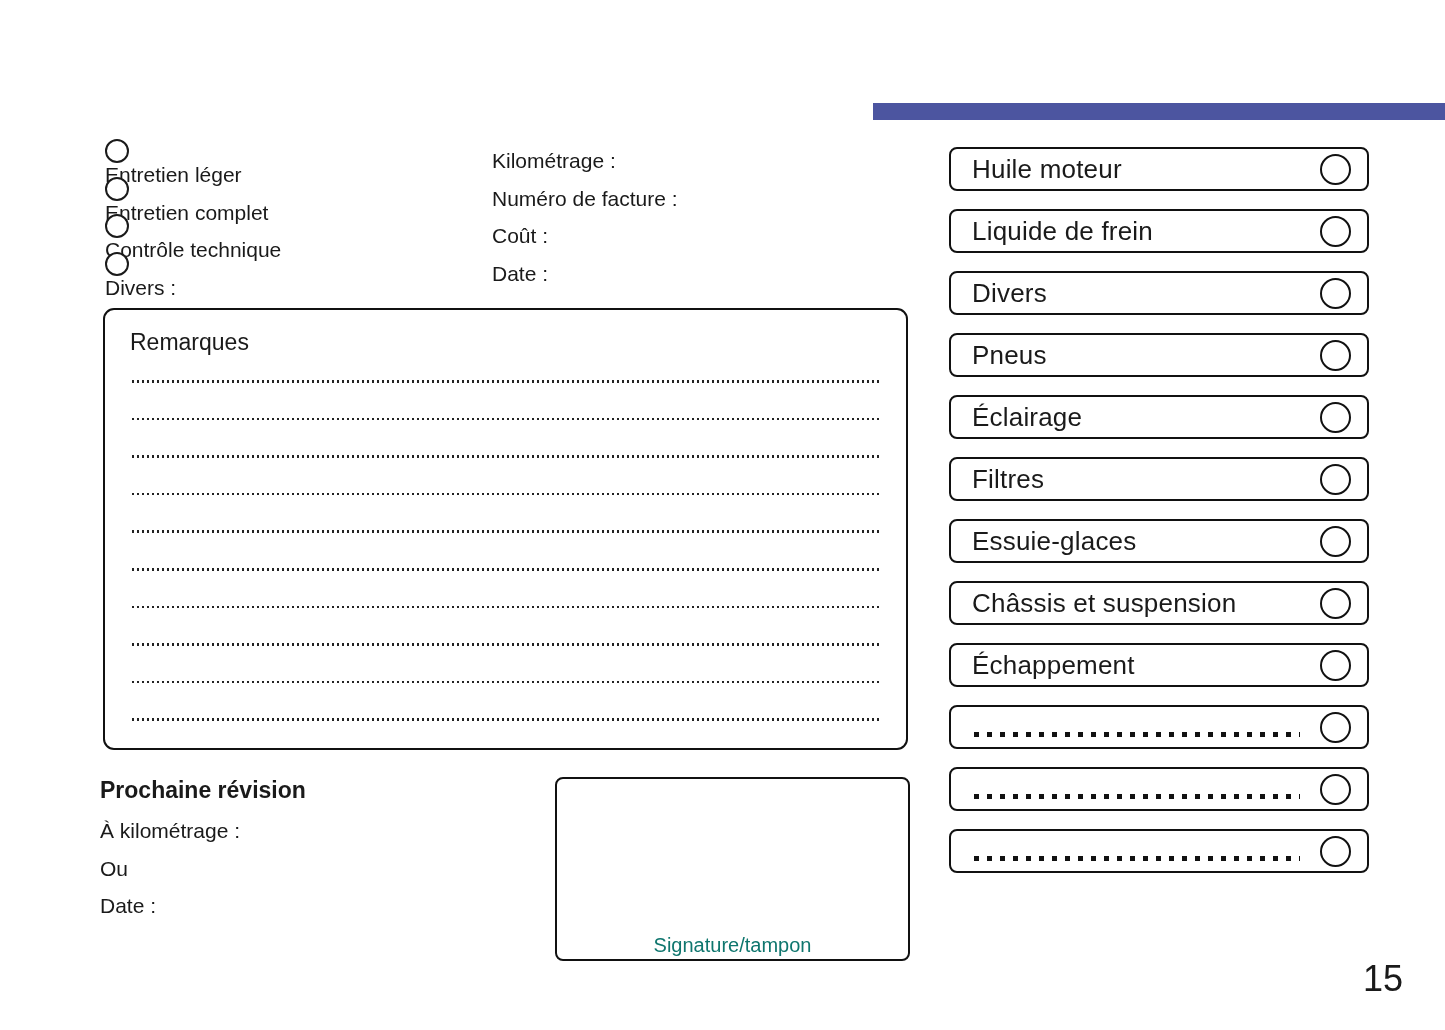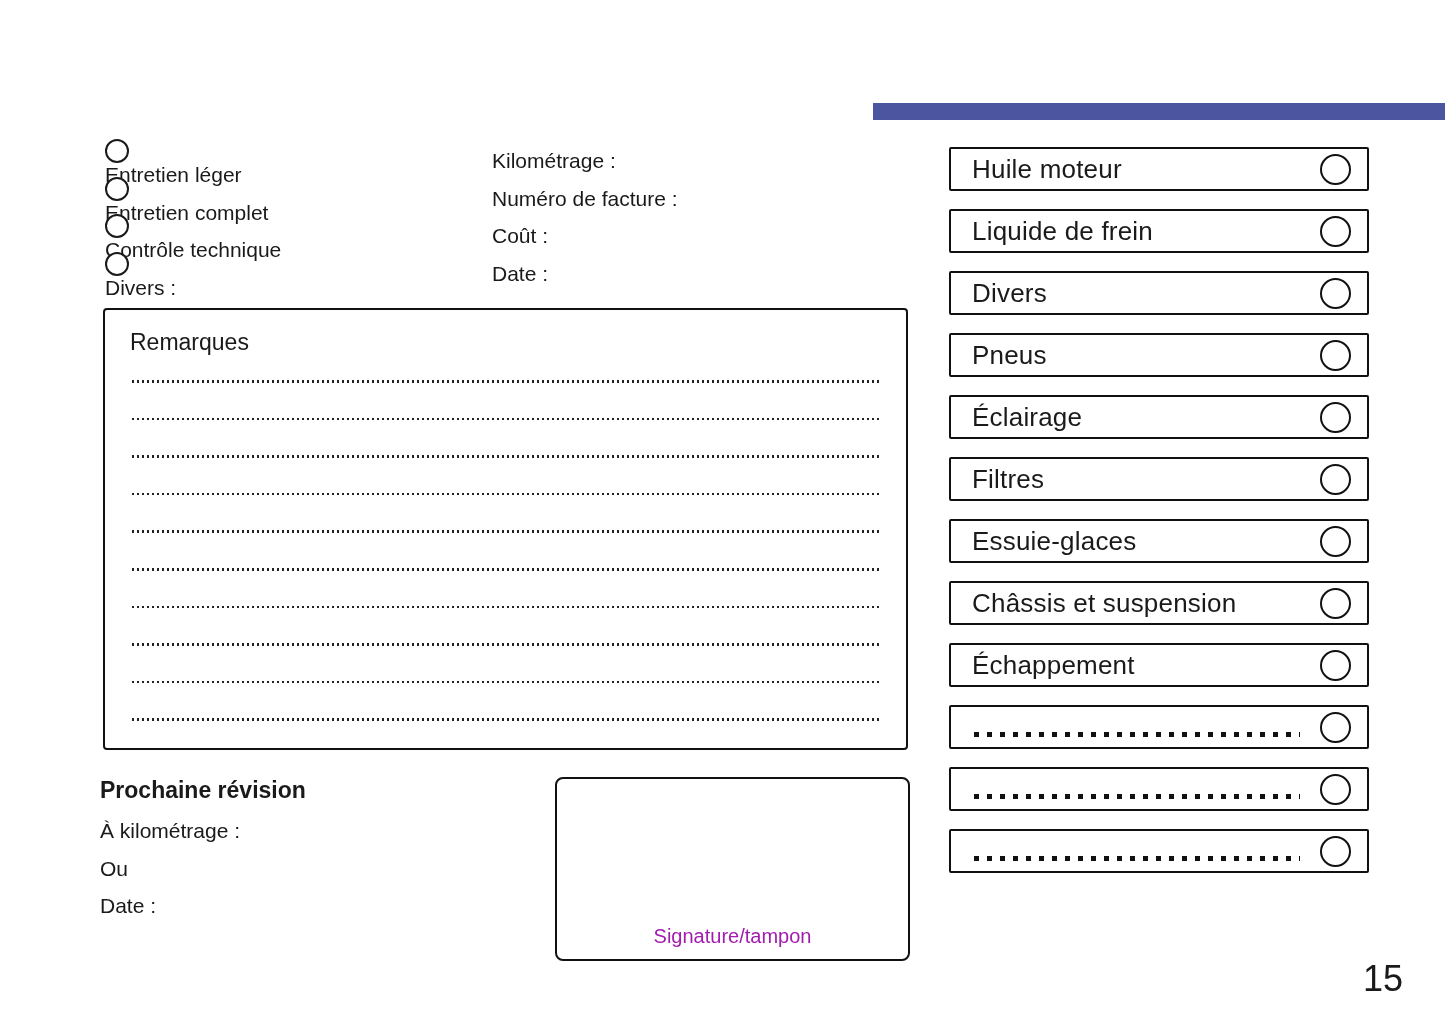--- a/index.html
+++ b/index.html
@@ -20,46 +20,46 @@
   .leader {
     flex:1 1 auto; align-self:flex-end; margin:0 0 9px 7px; height:3px;
     background:repeating-linear-gradient(90deg,#222 0 2.5px,transparent 2.5px 6px);
   }
 
   .options { position:absolute; left:105px; top:139px; width:358px; }
   .invoice { position:absolute; left:492px; top:139px; width:411px;margin-top:10px; }
 
   .remarks-box {
     position:absolute; left:103px; top:308px; width:805px; height:442px;
-    box-sizing:border-box; border:2.5px solid #111; border-radius:4px;
+    box-sizing:border-box; border:2.5px solid #111; border-radius:11px;
   }
   .remarks-title { position:absolute; left:25px; top:19px; font-size:23px; }
   .remarks-lines { position:absolute; left:27px; right:24px; top:35px; }
   .remarks-line {
     height:37.6px; position:relative;
   }
   .remarks-line::after {
     content:""; position:absolute; left:0; right:0; bottom:0; height:2.5px;
     background:repeating-linear-gradient(90deg,#222 0 2px,transparent 2px 5px);
   }
 
   .next-service { position:absolute; left:100px; top:777px; width:433px; }
   .ns-title { font-size:23px; font-weight:bold; height:30px; margin-bottom:12px; }
 
   .sig-box {
     position:absolute; left:555px; top:777px; width:355px; height:184px;
     box-sizing:border-box; border:2.5px solid #111; border-radius:8px;
-    display:flex; align-items:flex-end; justify-content:center; padding-bottom:11px;
-    color:#a21caf; font-size:20px;
+    display:flex; align-items:flex-end; justify-content:center; padding-bottom:2px;
+    color:#0f766e; font-size:20px;
   }
 
   .checklist { position:absolute; left:949px; top:147px; width:420px; }
   .chk-box {
     display:flex; align-items:center; height:44px; box-sizing:border-box;
-    border:2.5px solid #111; border-radius:2px; margin-bottom:18px;
+    border:2.5px solid #111; border-radius:8px; margin-bottom:18px;
     padding:0 16px 0 21px; background:#fff;
   }
   .chk-label { font-size:26px; letter-spacing:0.2px; }
   .chk-circle {
     width:31px; height:31px; box-sizing:border-box; flex:none; margin-left:auto;
     border:2.5px solid #111; border-radius:50%; background:#fff;
   }
   .chk-leader {
     flex:1 1 auto; align-self:flex-end; margin:0 20px 10px 2px; height:5px;
     background:repeating-linear-gradient(90deg,#111 0 5px,transparent 5px 13px);

